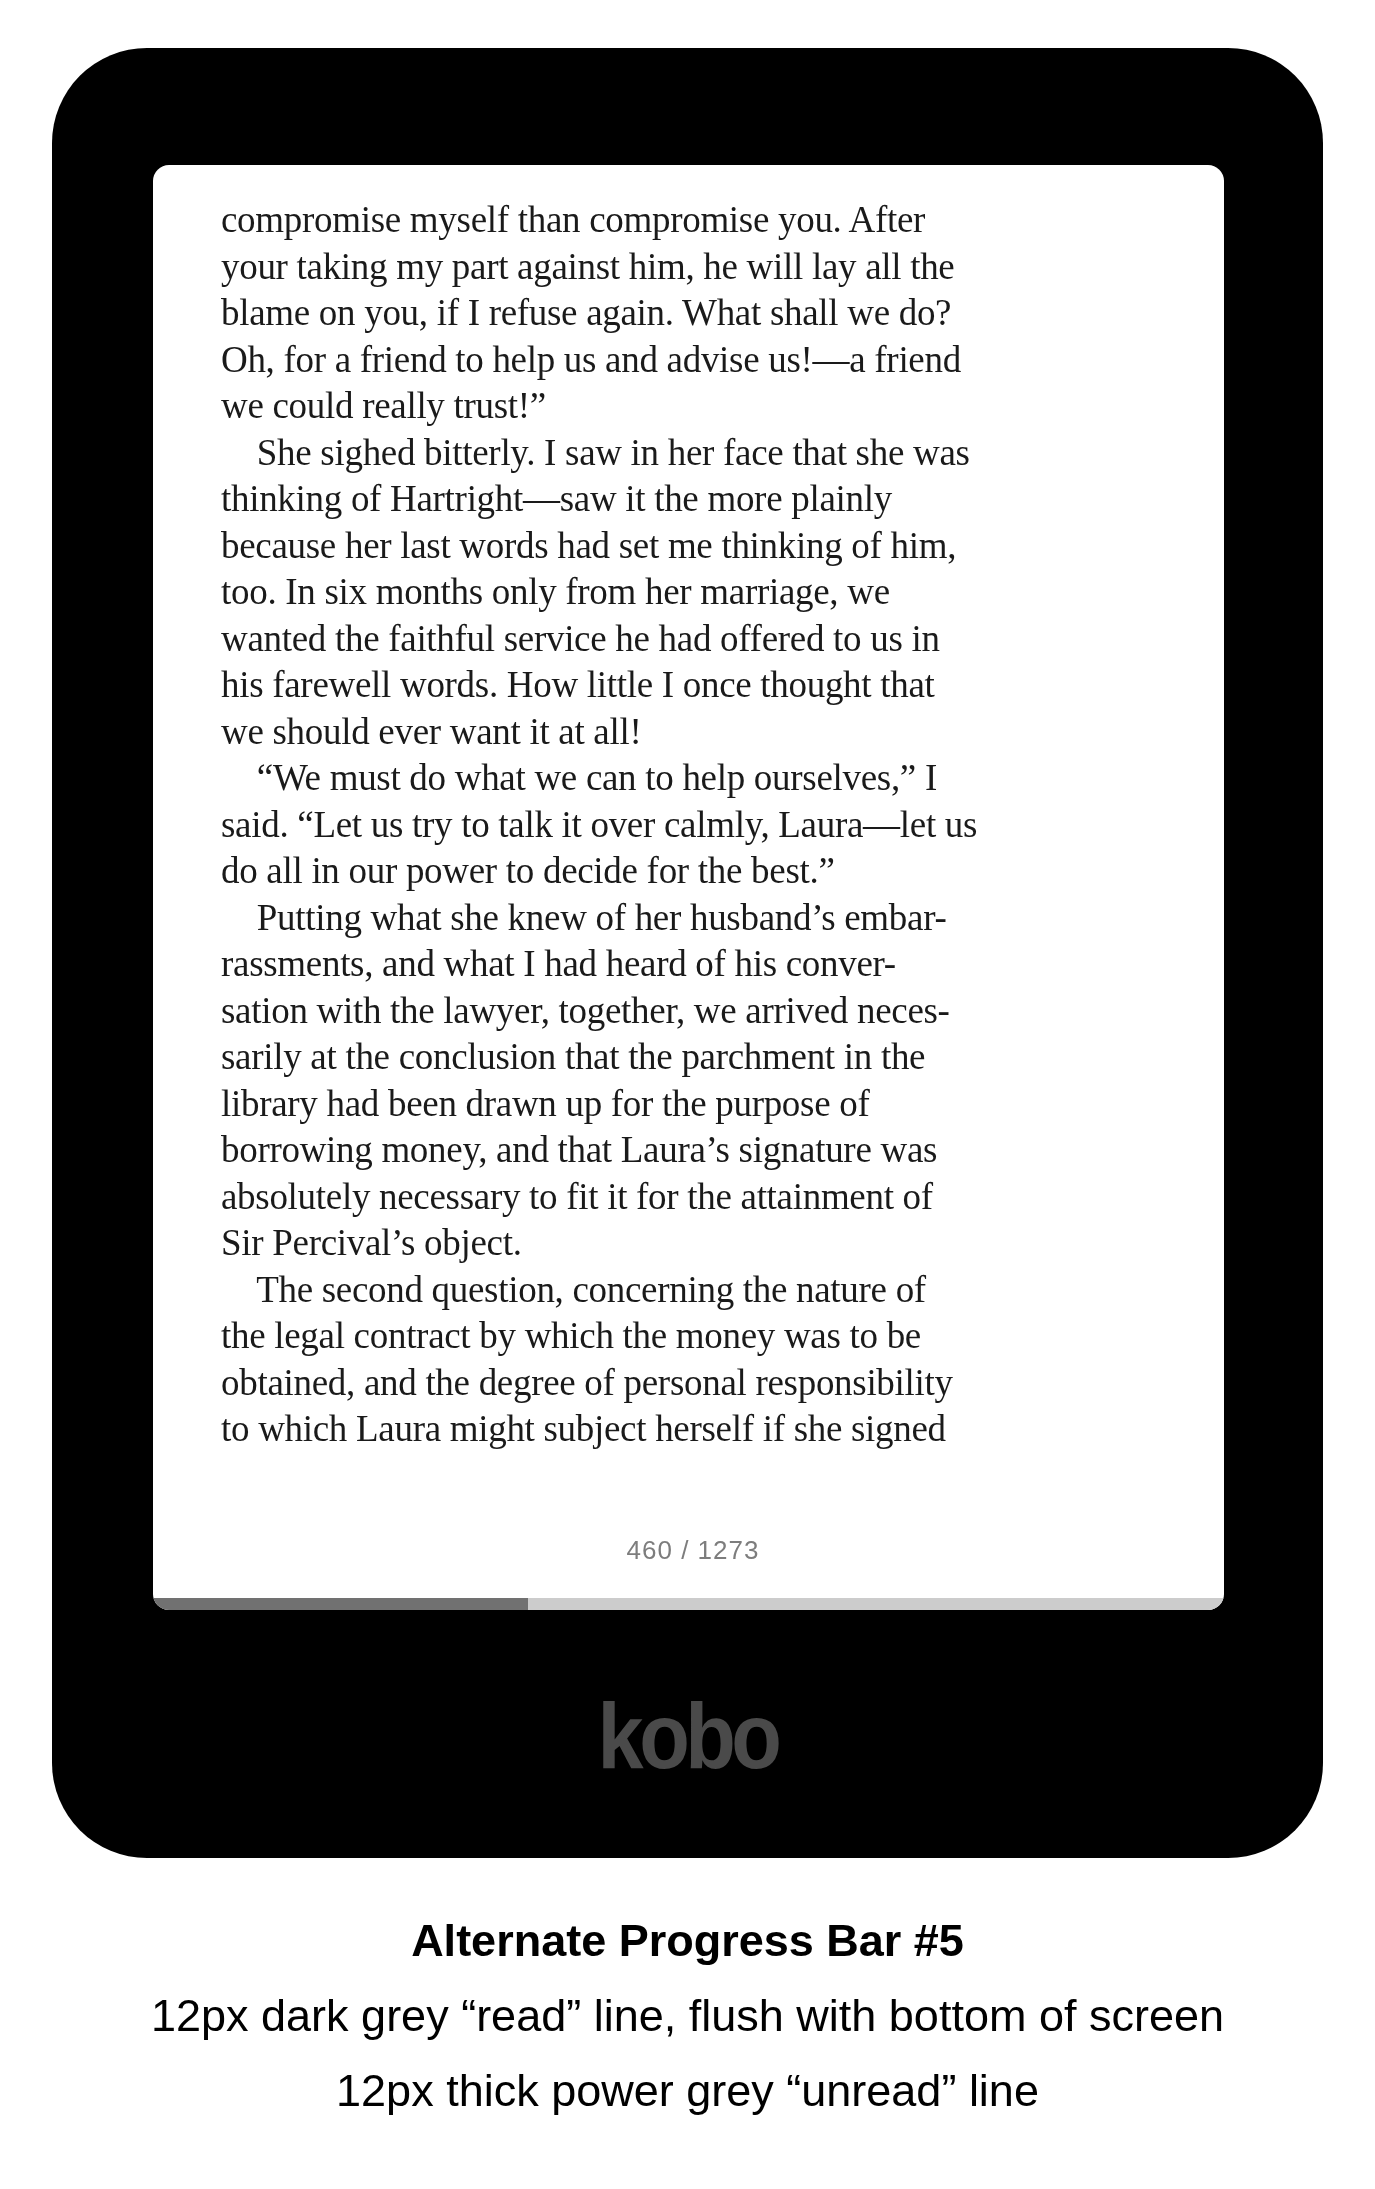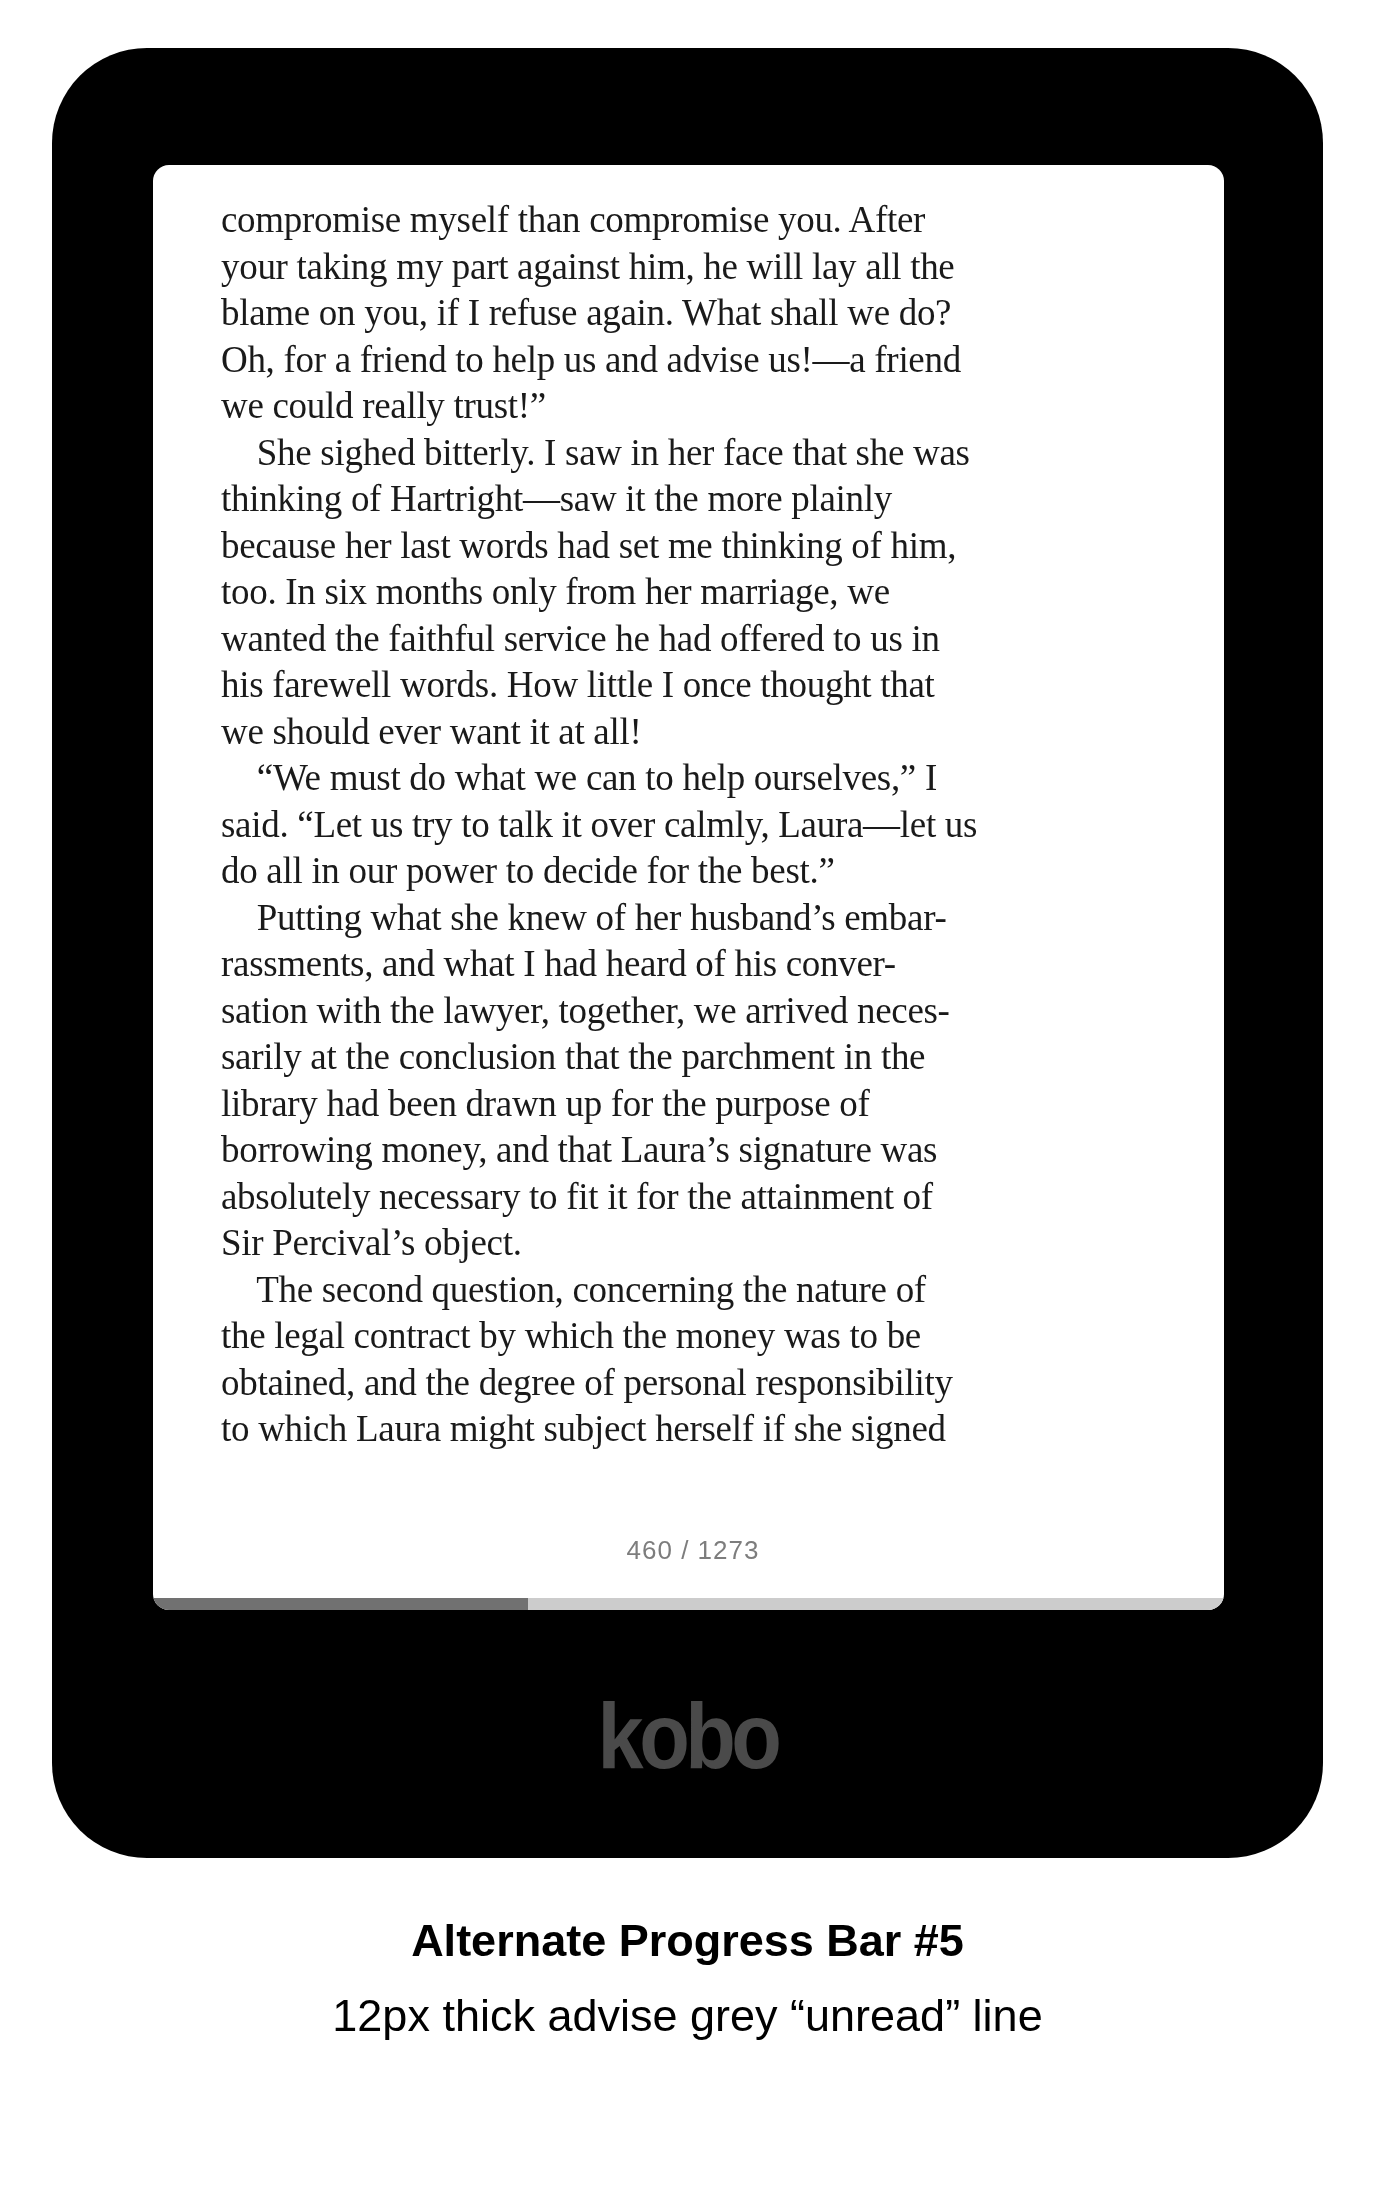--- a/index.html
+++ b/index.html
@@ -119,14 +119,15 @@
     </div>
 
   </div>
 
   <div class="kobo-logo">kobo</div>
 
 </div>
 
 <div class="caption">
   <div class="caption-title">Alternate Progress Bar #5</div>
-  <div class="caption-line">12px thick advise grey “unread” line</div>
+  <div class="caption-line">12px dark grey “read” line, flush with bottom of screen</div>
+  <div class="caption-line">12px thick power grey “unread” line</div>
 </div>
 
 </body></html>

